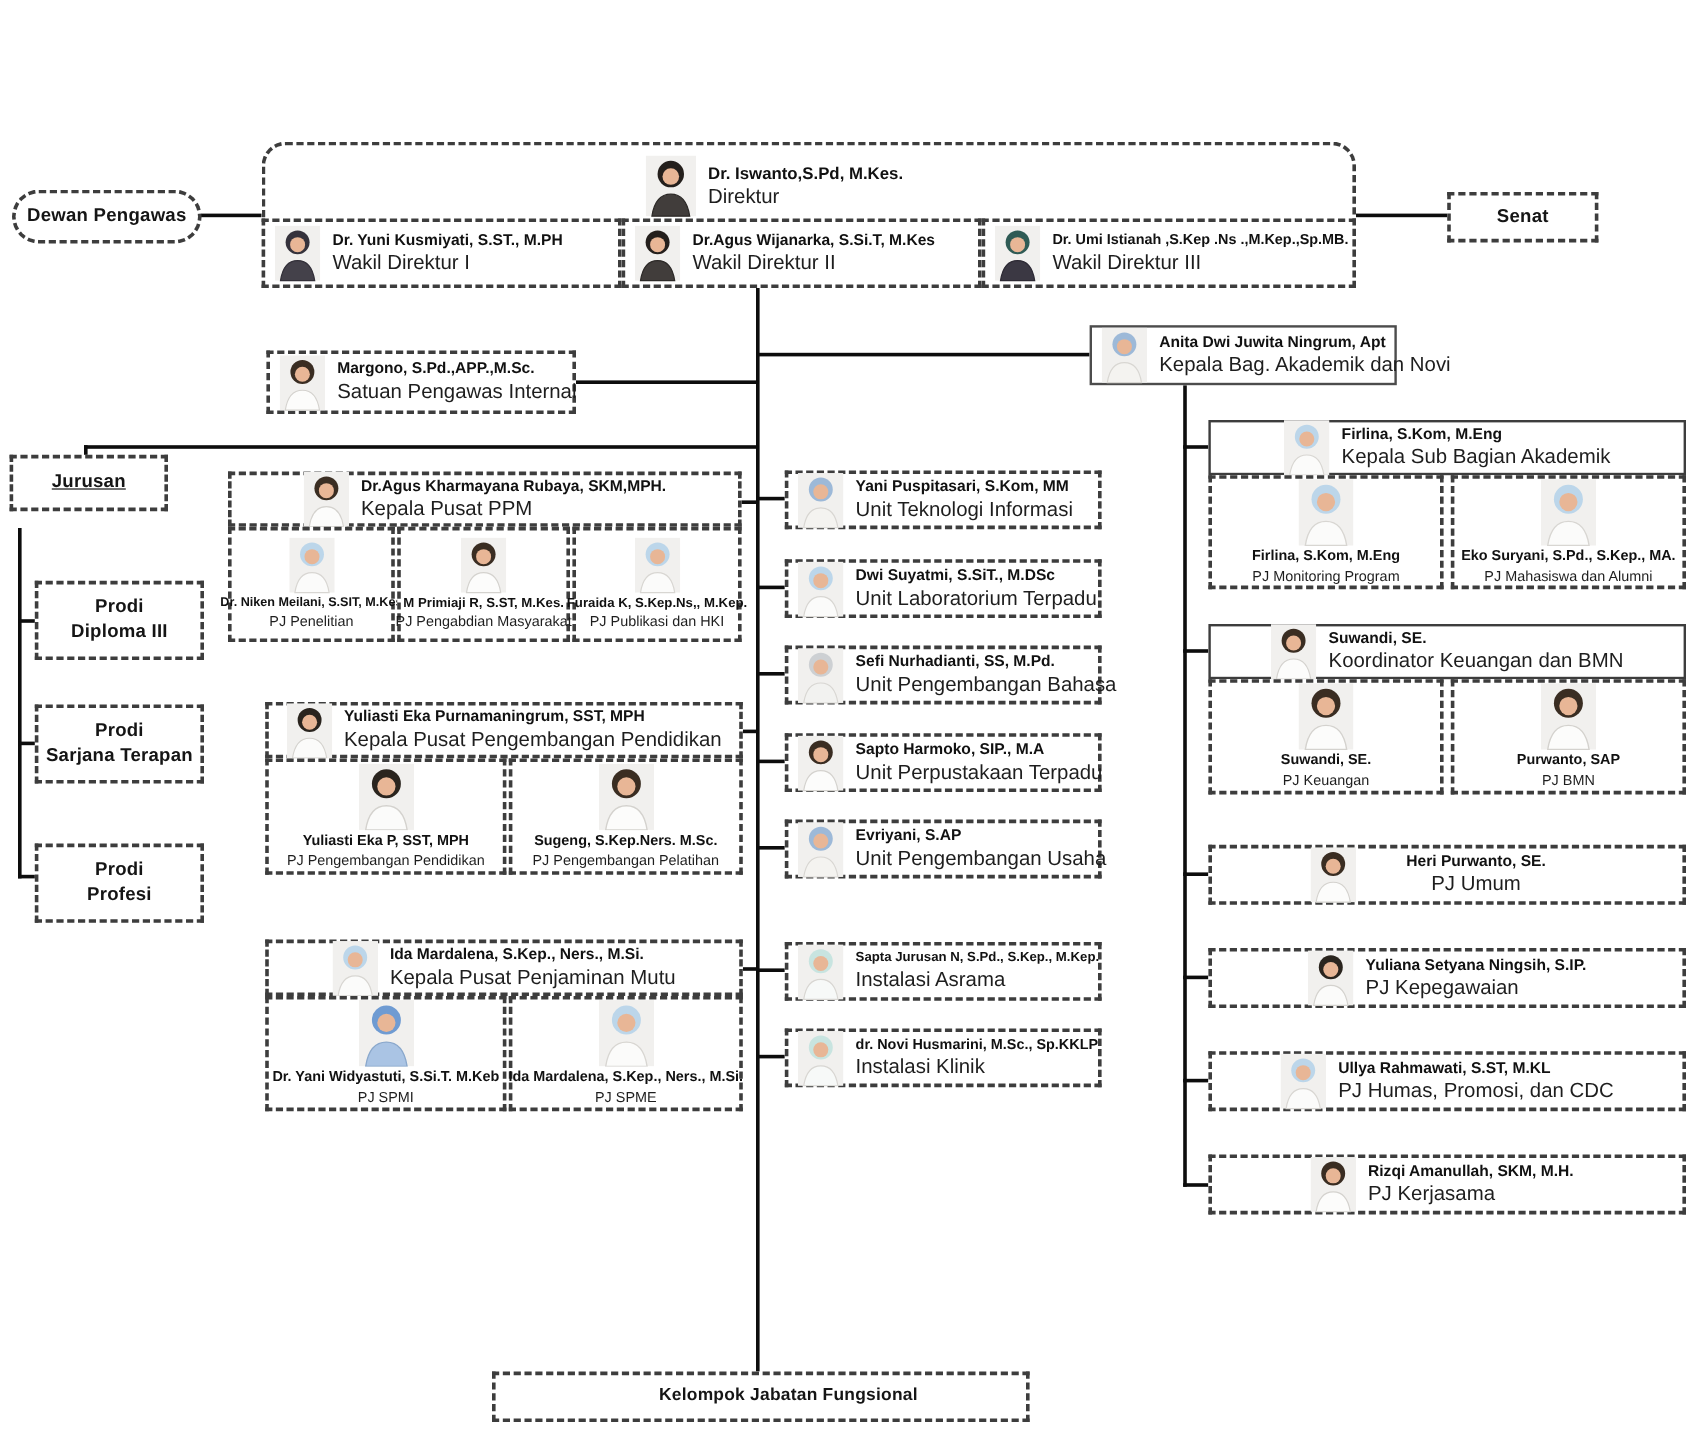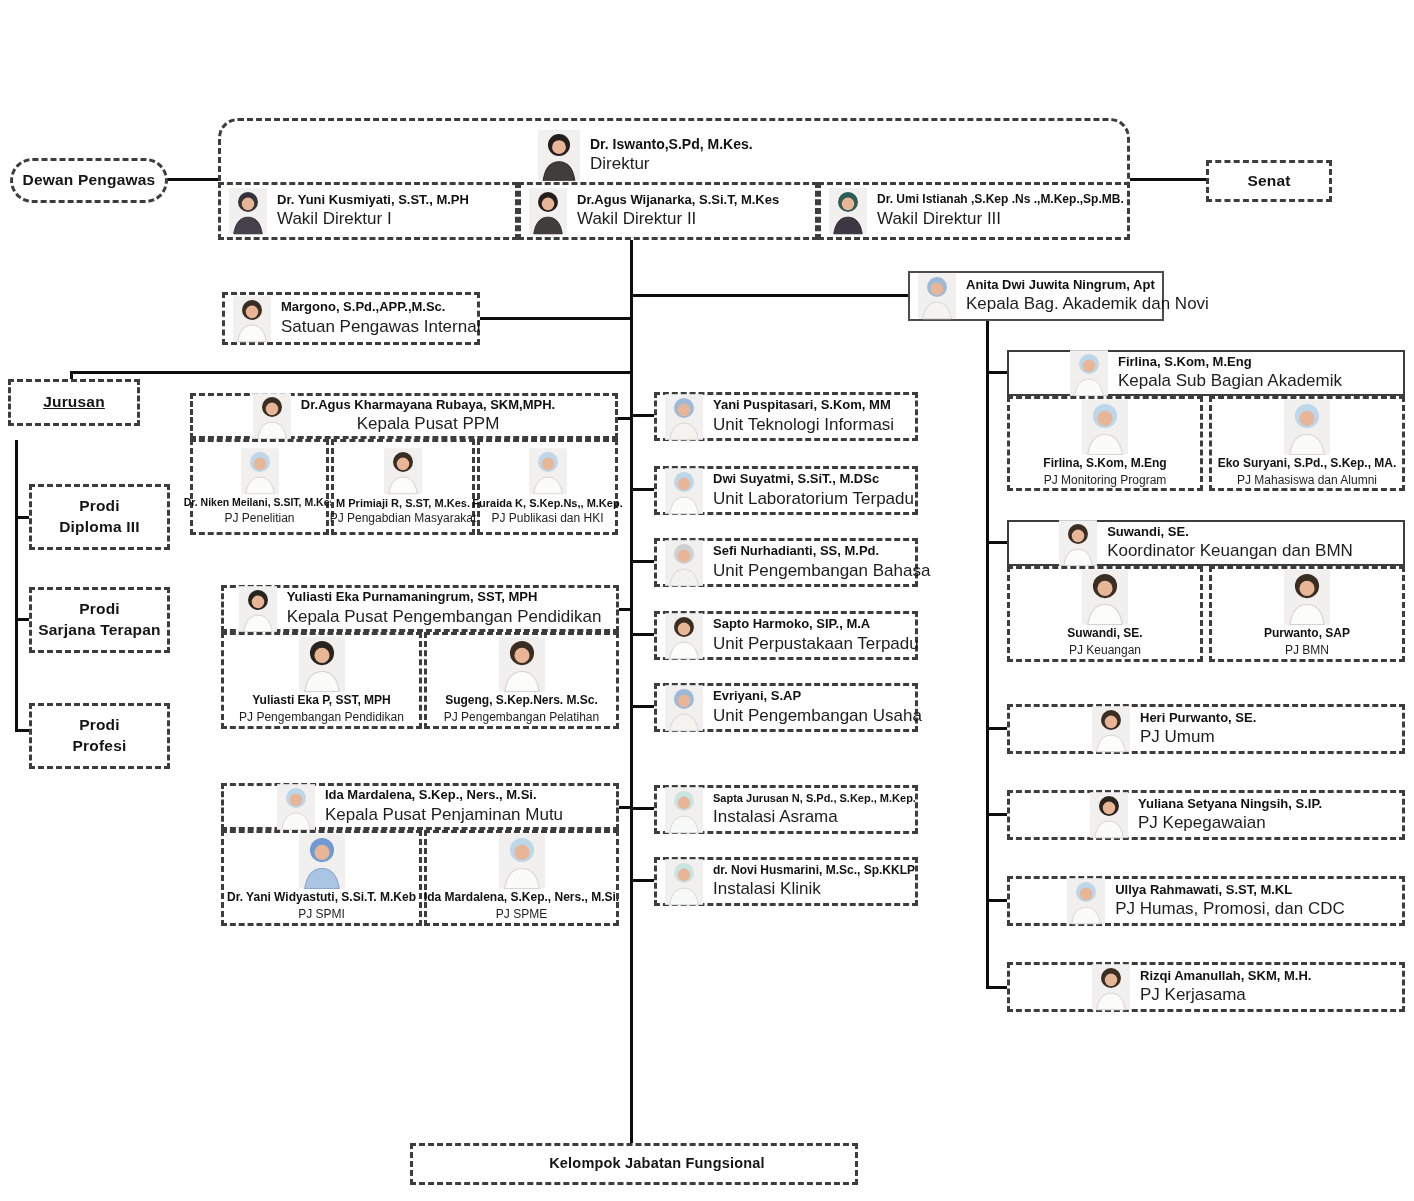--- a/index.html
+++ b/index.html
@@ -167,21 +167,21 @@
   <div class="box label-box" style="left:29px;top:587px;width:141px;height:66px;">
     <span class="biglabel"><span>Prodi</span><br>
     <span>Sarjana Terapan</span></span>
   </div>
 
   <div class="box label-box" style="left:29px;top:703px;width:141px;height:66px;">
     <span class="biglabel"><span>Prodi</span><br>
     <span>Profesi</span></span>
   </div>
 
-  <div class="box row center" style="left:190px;top:393px;width:428px;height:46px;text-align:center;">
+  <div class="box row center" style="left:190px;top:393px;width:428px;height:46px;">
     <svg class="av m-shirt">
         <use href="#person"></use>
       </svg>
     <div>
       <div class="nm">Dr.Agus Kharmayana Rubaya, SKM,MPH.</div>
       <div class="tt">Kepala Pusat PPM</div>
     </div>
   </div>
   <div class="box col" style="left:190px;top:439px;width:139px;height:96px;">
     <svg class="av f-hijab-lightblue">
@@ -362,21 +362,21 @@
         <use href="#person"></use>
       </svg>
     <div class="nm md">Purwanto, SAP</div>
     <div class="tt sm">PJ BMN</div>
   </div>
 
   <div class="box row center" style="left:1007px;top:704px;width:398px;height:50px;">
     <svg class="av m-shirt">
         <use href="#person"></use>
       </svg>
-    <div style="min-width:180px;">
+    <div style="min-width:180px;text-align:center;">
       <div class="nm">Heri Purwanto, SE.</div>
       <div class="tt">PJ Umum</div>
     </div>
   </div>
   <div class="box row center" style="left:1007px;top:790px;width:398px;height:50px;">
     <svg class="av f-hair">
         <use href="#person"></use>
       </svg>
     <div style="min-width:180px;">
       <div class="nm">Yuliana Setyana Ningsih, S.IP.</div>

